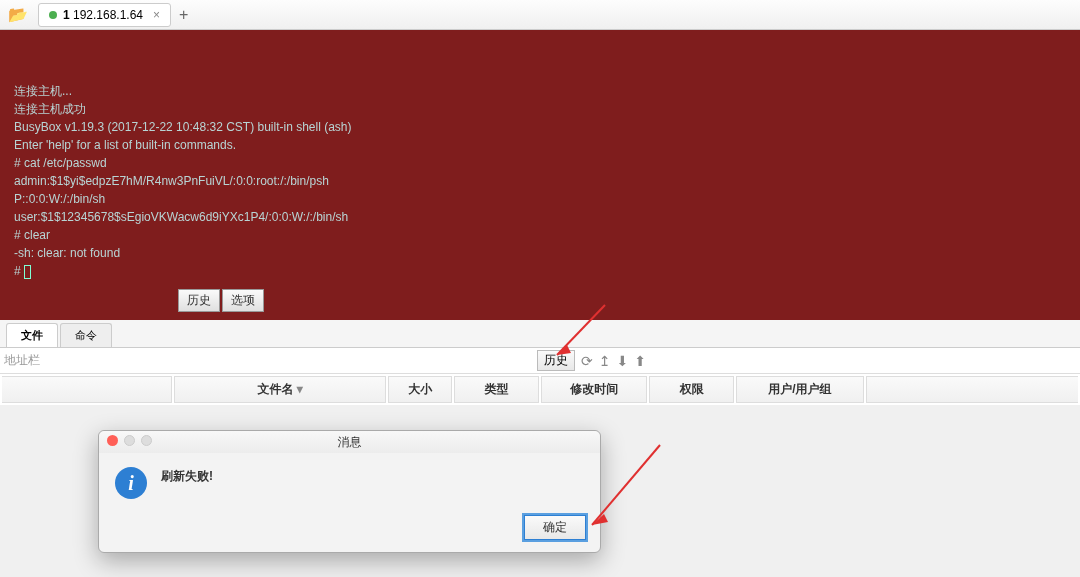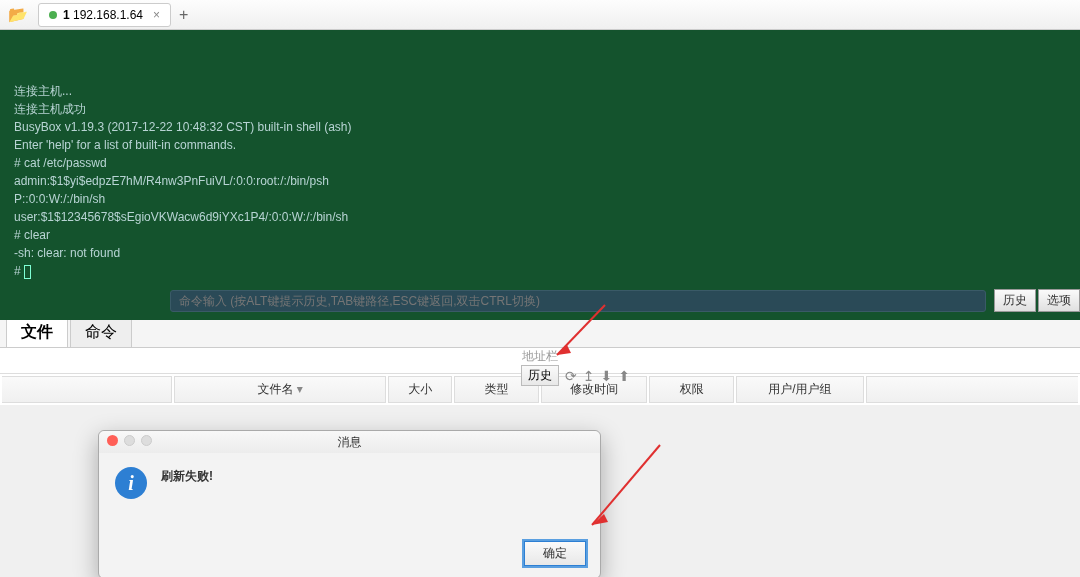--- a/index.html
+++ b/index.html
@@ -5,54 +5,54 @@
 * { margin: 0; padding: 0; box-sizing: border-box; font-family: -apple-system, "Helvetica Neue", Arial, sans-serif; }
 body { width: 1080px; height: 577px; background: #f0f0f0; overflow: hidden; position: relative; }
 
 .top-bar { height: 30px; background: linear-gradient(#fdfdfd, #f0f0f0); border-bottom: 1px solid #ccc; display: flex; align-items: center; padding: 0 8px; }
 .folder-icon { color: #3a87c8; font-size: 16px; margin-right: 6px; }
 .tab { display: flex; align-items: center; height: 24px; padding: 0 10px; background: #fff; border: 1px solid #ccc; border-radius: 3px; margin-left: 4px; font-size: 12px; }
 .tab .dot { width: 8px; height: 8px; background: #4caf50; border-radius: 50%; margin-right: 6px; }
 .tab .close { margin-left: 10px; color: #888; cursor: pointer; }
 .add-tab { margin-left: 8px; color: #666; font-size: 16px; cursor: pointer; }
 
-.terminal { background: #14532d; color: #b8d4d4; font-family: "Menlo", "Consolas", monospace; font-size: 12px; padding: 16px 20px 0 14px; height: 290px; line-height: 1.5; white-space: pre-wrap; position: relative; }
+.terminal { background: #7f1d1d; color: #b8d4d4; font-family: "Menlo", "Consolas", monospace; font-size: 12px; padding: 16px 20px 0 14px; height: 290px; line-height: 1.5; white-space: pre-wrap; position: relative; }
 .terminal .line { display: block; }
 .terminal .cursor { display: inline-block; width: 7px; height: 14px; border: 1px solid #7fffd4; vertical-align: middle; }
 .cmd-input-bar { position: absolute; bottom: 8px; left: 170px; right: 0; display: flex; align-items: center; }
 .cmd-input { flex: 1; height: 22px; background: #2a4a57; border: 1px solid #3a5a67; border-radius: 3px; color: #bbb; font-size: 12px; padding: 0 8px; }
 .right-buttons { display: flex; margin-left: 6px; }
 .rb-btn { background: linear-gradient(#fafafa,#e0e0e0); border: 1px solid #999; color: #333; font-size: 12px; padding: 2px 8px; margin-left: 2px; cursor: pointer; }
 
 .sub-tabs { display: flex; background: #f5f5f5; border-bottom: 1px solid #ccc; height: 28px; align-items: flex-end; padding: 0 6px; }
-.sub-tab { padding: 4px 14px; border: 1px solid #ccc; border-bottom: none; background: #eee; font-size: 16px; margin-right: 2px; cursor: pointer; border-radius: 3px 3px 0 0; }
+.sub-tab { padding: 4px 14px; border: 1px solid #ccc; border-bottom: none; background: #eee; font-size: 11px; margin-right: 2px; cursor: pointer; border-radius: 3px 3px 0 0; }
 .sub-tab.active { background: #fff; font-weight: bold; }
 
-.addr-row { display: flex; align-items: center; height: 26px; background: #fff; border-bottom: 1px solid #ddd; padding: 0 20px; font-size: 12px; color: #999; flex-direction: column; }
+.addr-row { display: flex; align-items: center; height: 26px; background: #fff; border-bottom: 1px solid #ddd; padding: 0 4px; font-size: 12px; color: #999; }
 .addr-input { flex: 1; }
 .addr-actions { display: flex; align-items: center; gap: 6px; margin-left: auto; margin-right: 430px; }
 .hist-btn { background: linear-gradient(#fafafa,#e8e8e8); border: 1px solid #bbb; padding: 1px 6px; font-size: 12px; cursor: pointer; }
 .tb-icon { color: #888; font-size: 14px; cursor: pointer; }
 
 .file-table { width: 100%; background: #fff; }
-.file-table th { font-size: 12px; font-weight: normal; color: #333; padding: 4px 8px; border: 1px solid #ddd; background: linear-gradient(#fafafa,#f0f0f0); text-align: center; }
+.file-table th { font-size: 12px; font-weight: bold; color: #333; padding: 4px 8px; border: 1px solid #ddd; background: linear-gradient(#fafafa,#f0f0f0); text-align: center; }
 .col-name { width: 20%; } .col-size { width: 6%; } .col-type { width: 8%; margin-left: 48px; } .col-mtime { width: 10%; margin-top: 21px; } .col-perm { width: 8%; } .col-user { width: 12%; }
 
 .dialog { position: absolute; left: 98px; top: 430px; width: 503px; background: #f3f3f3; border: 1px solid #aaa; border-radius: 6px; box-shadow: 0 8px 24px rgba(0,0,0,0.3); }
 .dialog-title { height: 22px; display: flex; align-items: center; justify-content: center; font-size: 12px; color: #333; position: relative; background: linear-gradient(#f8f8f8,#ececec); border-radius: 6px 6px 0 0; }
 .traffic { position: absolute; left: 8px; top: 4px; display: flex; gap: 6px; }
 .tl { width: 11px; height: 11px; border-radius: 50%; }
 .tl.red { background: #ff5f57; }
 .tl.dim { background: #ddd; border: 1px solid #ccc; }
 .dialog-body { display: flex; padding: 14px 16px 8px 16px; font-size: 12px; color: #333; }
 .info-icon { width: 32px; height: 32px; border-radius: 50%; background: #2d7fd3; color: #fff; font-weight: bold; font-size: 20px; display: flex; align-items: center; justify-content: center; font-family: Georgia, serif; margin-right: 14px; flex-shrink: 0; font-style: italic; }
 .msg-text { line-height: 1.5; text-align: center; }
 .msg-title { font-weight: bold; margin-bottom: 2px; }
 .dialog-footer { display: flex; justify-content: flex-end; padding: 8px 14px 12px; }
-.ok-btn { background: linear-gradient(#fafafa,#e8e8e8); border: 1px solid #2d7fd3; color: #333; font-size: 12px; padding: 3px 18px; cursor: pointer; outline: 2px solid #5a9fe0; outline-offset: 0; margin-top: 26px; }
+.ok-btn { background: linear-gradient(#fafafa,#e8e8e8); border: 1px solid #2d7fd3; color: #333; font-size: 12px; padding: 3px 18px; cursor: pointer; outline: 2px solid #5a9fe0; outline-offset: 0; }
 
 .arrow { position: absolute; pointer-events: none; }
 .arrow svg line { stroke: #e03030; stroke-width: 2; }
 .arrow svg polygon { fill: #e03030; }
 </style>
 </head>
 <body>
 
 <div class="top-bar">
   <span class="folder-icon">📂</span>
@@ -61,21 +61,20 @@
     <b>1</b>
     &nbsp;<span>192.168.1.64</span>
     <span class="close">×</span>
   </div>
   <span class="add-tab">+</span>
 </div>
 
 <div class="terminal">
   <div id="term-lines"><span class="line">连接主机...</span><span class="line">连接主机成功</span><span class="line"></span><span class="line">BusyBox v1.19.3 (2017-12-22 10:48:32 CST) built-in shell (ash)</span><span class="line">Enter 'help' for a list of built-in commands.</span><span class="line"></span><span class="line"># cat /etc/passwd</span><span class="line">admin:$1$yi$edpzE7hM/R4nw3PnFuiVL/:0:0:root:/:/bin/psh</span><span class="line">P::0:0:W:/:/bin/sh</span><span class="line">user:$1$12345678$sEgioVKWacw6d9iYXc1P4/:0:0:W:/:/bin/sh</span><span class="line"># clear</span><span class="line">-sh: clear: not found</span><span class="line"># <span class="cursor"></span></span></div>
   <div class="cmd-input-bar">
-    <input class="cmd-input" placeholder="命令输入 (按ALT键提示历史,TAB键路径,ESC键返回,双击CTRL切换)" style="">
     <div class="right-buttons">
       <button class="rb-btn">历史</button>
       <button class="rb-btn">选项</button>
     </div>
   </div>
 </div>
 
 <div class="sub-tabs">
   <div class="sub-tab active">文件</div>
   <div class="sub-tab">命令</div>

